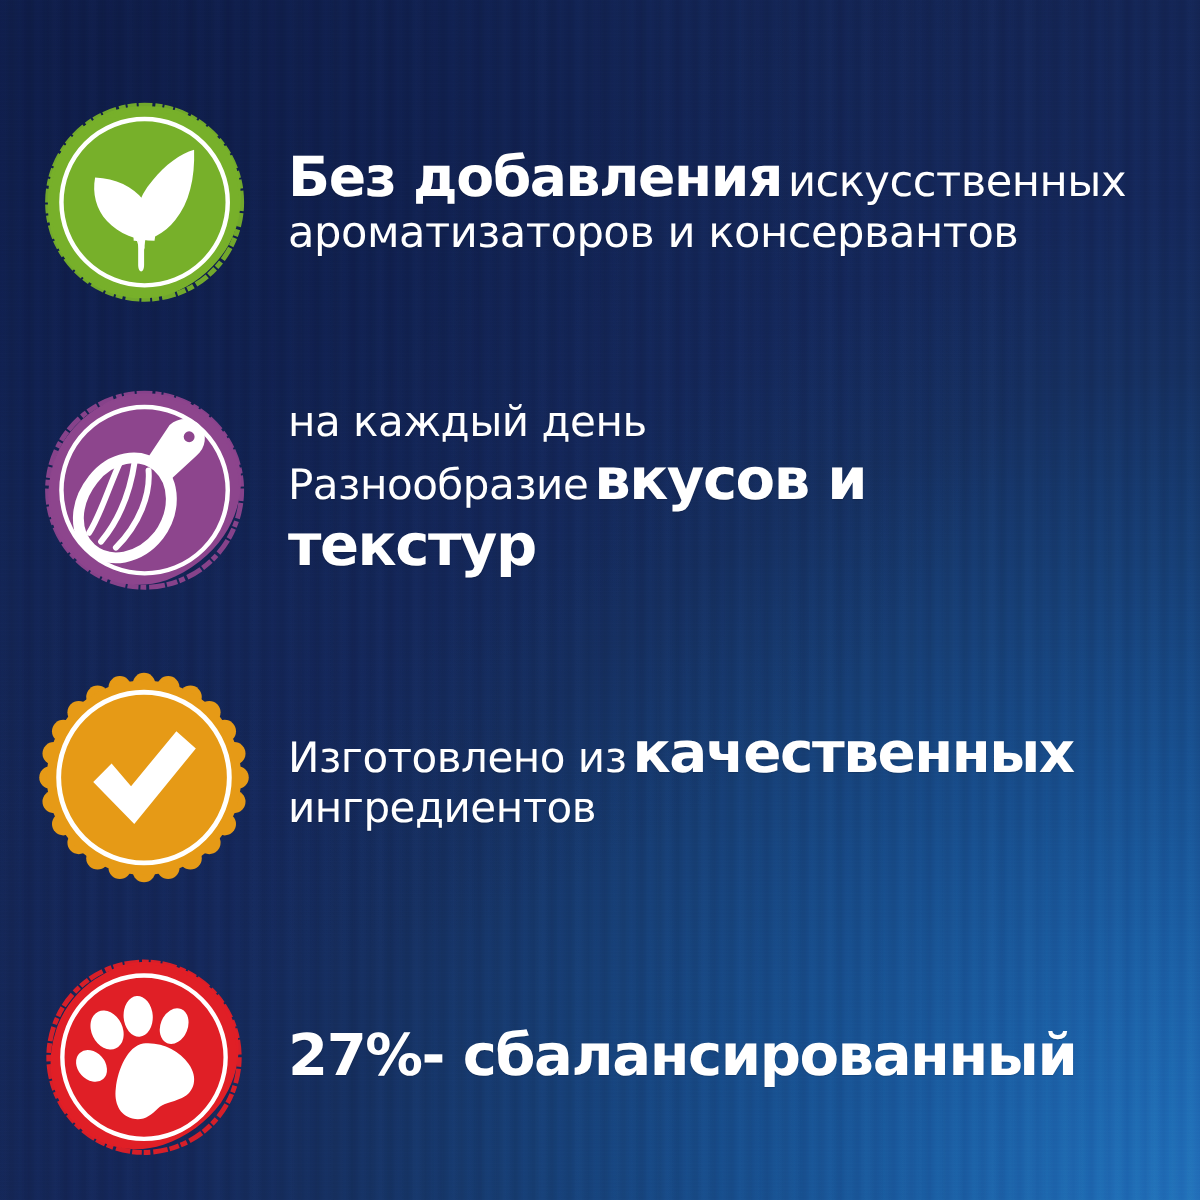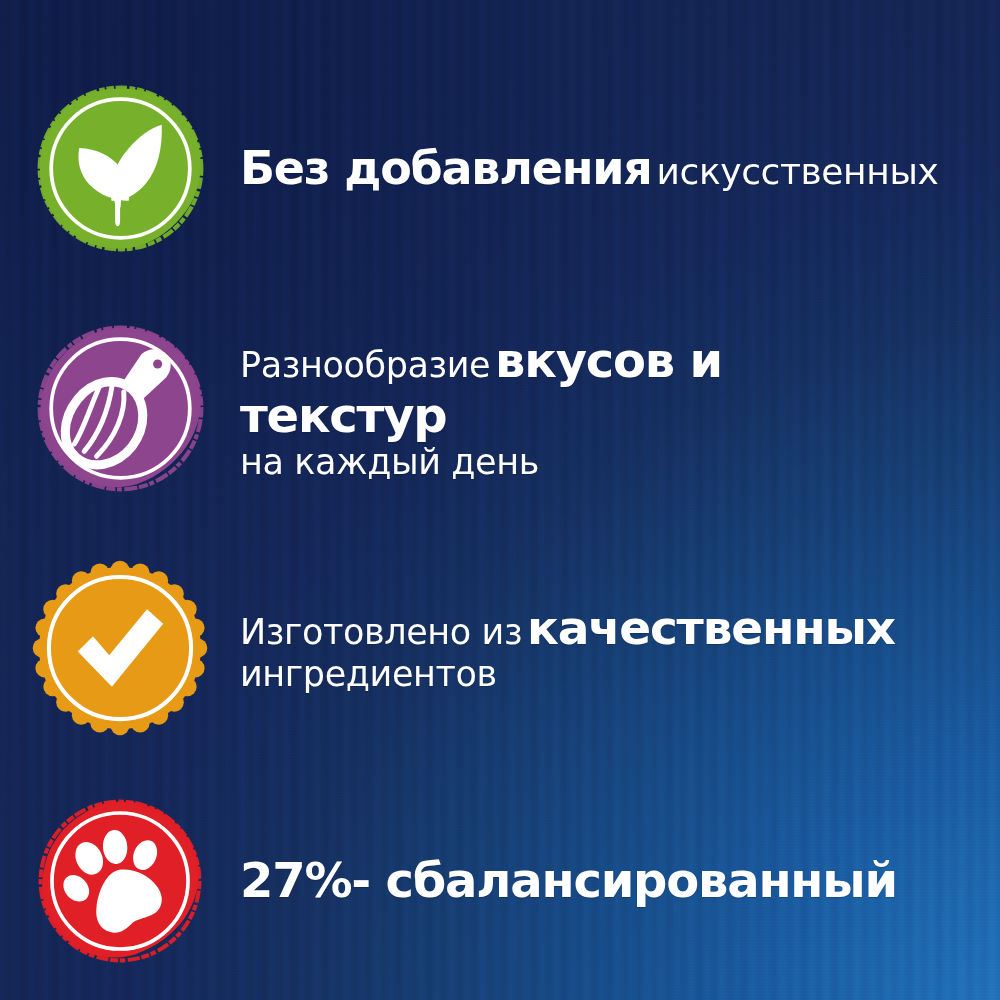--- a/index.html
+++ b/index.html
@@ -192,20 +192,23 @@
             </g>
           </svg>
         </div>
       </div>
       <div class="text-slot">
         <div class="caption r1">
           <span class="line">
             <span class="big">Без добавления</span>
             <span class="small">искусственных</span>
           </span>
+          <span class="line">
+            <span class="small">ароматизаторов и консервантов</span>
+          </span>
         </div>
       </div>
     </div>
 
     <div class="row row-2">
       <div class="badge-slot">
         <div class="badge">
           <svg viewBox="0 0 200 200" aria-hidden="true">
             <defs>
               <clipPath id="roughClip2">
@@ -234,25 +237,25 @@
                 <path d="M90 71 C86 98 76 128 56 152"></path>
                 <path d="M76 70 C64 96 56 124 44 143"></path>
               </g>
             </g>
           </svg>
         </div>
       </div>
       <div class="text-slot">
         <div class="caption r2">
           <span class="line">
+            <span class="small">на каждый день</span>
+          </span>
+          <span class="line">
             <span class="lead">Разнообразие</span>
             <span class="big">вкусов и текстур</span>
-          </span>
-          <span class="line">
-            <span class="small">на каждый день</span>
           </span>
         </div>
       </div>
     </div>
 
     <div class="row row-3">
       <div class="badge-slot">
         <div class="badge" style="width:180px;height:180px">
           <svg viewBox="0 0 200 200" aria-hidden="true">
 

